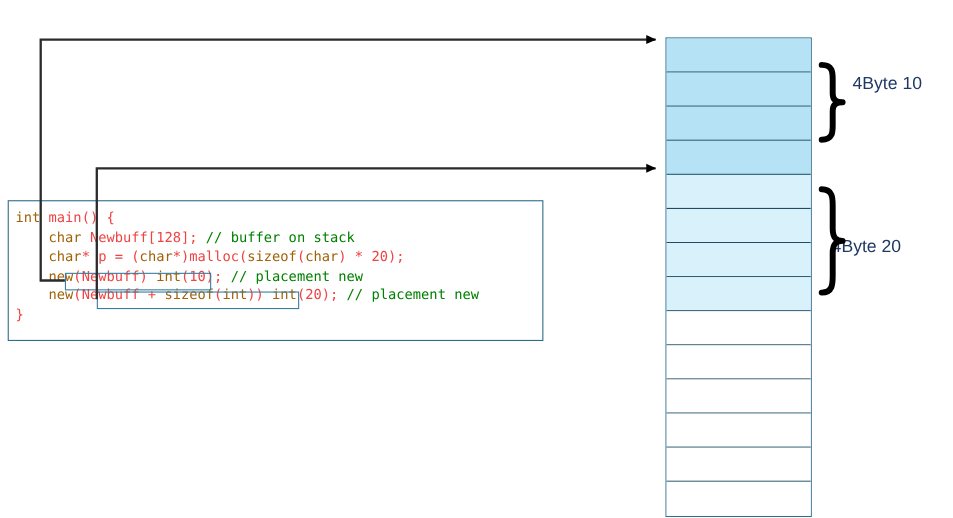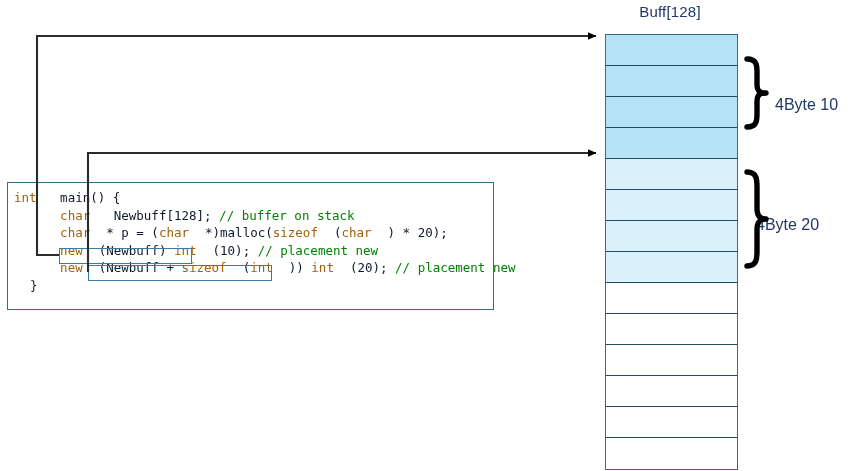--- a/index.html
+++ b/index.html
@@ -60,21 +60,21 @@
   .buffer-cell:last-child { border-bottom: none; }
 
   
   .brace-label {
     position: absolute;
     font-size: 16px;
     color: #1f3864;
     font-family: "Liberation Sans", sans-serif;
     white-space: nowrap;
   }
-  #brace-label-1 { left: 775px; top: 96px; }
+  #brace-label-1 { left: 775px; top: 68px; }
   #brace-label-2 { left: 756px; top: 216px; }
 
   
   #code-block {
     position: absolute;
     left: 7px;
     top: 182px;
     width: 487px;
     height: 128px;
     border: 1.3px solid #2e6d8e;
@@ -86,21 +86,21 @@
     left: 14px;
     top: 189px;
     font-family: "DejaVu Sans Mono", monospace;
     font-size: 12.5px;
     line-height: 17.5px;
     white-space: pre;
     color: #000000;
   }
   .kw  { color: #a16207; }
   .cmt { color: #008000; text-align: right; }
-  .pl  { color: #0f172a; padding-left: 16px; }
+  .pl  { color: #ef4444; }
 
   
   .code-highlight {
     position: absolute;
     border: 1.3px solid #3b7d9e;
     box-sizing: border-box;
     background: transparent;
   }
   #highlight-new-1 {
     left: 59px;
@@ -113,21 +113,20 @@
     top: 265px;
     width: 184px;
     height: 16px;
   }
 </style>
 </head>
 <body>
 
 <div id="canvas">
 
-  <div id="buffer-title">Buff[128]</div>
 
   <div id="buffer-column" style="border-color: rgb(46, 109, 142);">
       <div class="buffer-cell" style="background: rgb(182, 226, 245);"></div>
       <div class="buffer-cell" style="background: rgb(182, 226, 245);"></div>
       <div class="buffer-cell" style="background: rgb(182, 226, 245);"></div>
       <div class="buffer-cell" style="background: rgb(182, 226, 245);"></div>
       <div class="buffer-cell" style="background: rgb(217, 241, 251);"></div>
       <div class="buffer-cell" style="background: rgb(217, 241, 251);"></div>
       <div class="buffer-cell" style="background: rgb(217, 241, 251);"></div>
       <div class="buffer-cell" style="background: rgb(217, 241, 251);"></div>

